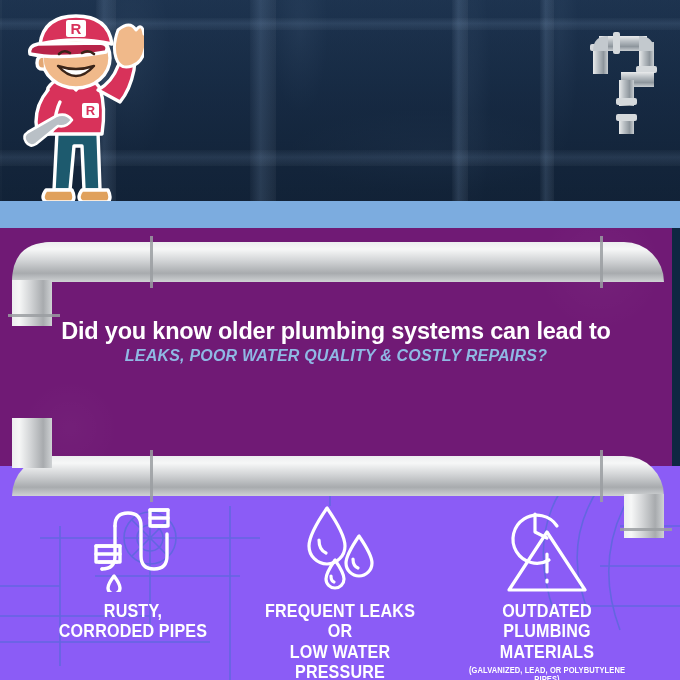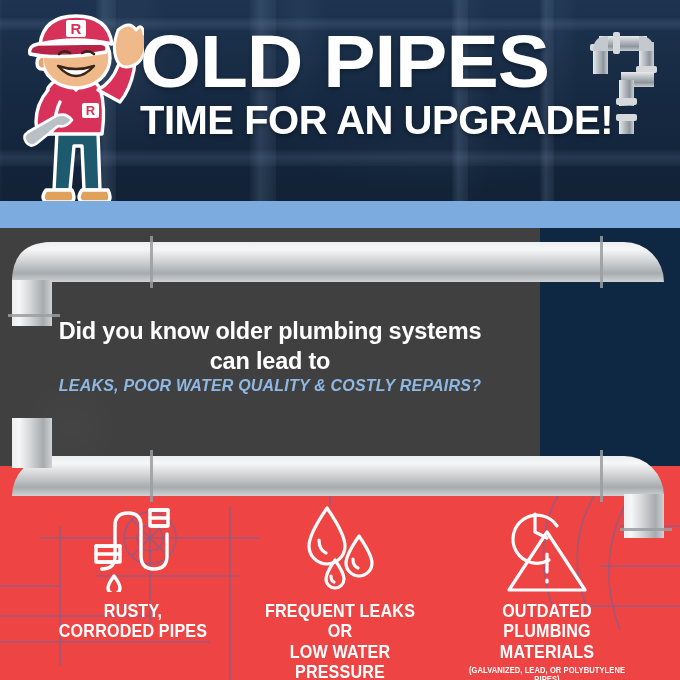--- a/index.html
+++ b/index.html
@@ -63,22 +63,22 @@
   .mascot{position:absolute;left:12px;top:8px;width:132px;height:206px;}
 
   
   .stripe{
     position:absolute;left:0;top:201px;width:680px;height:27px;
     background:#7cacdf;
   }
 
   
   .mid{
-    position:absolute;left:0;top:228px;width:540px;height:238px;
-    background:#404040;overflow:hidden;
+    position:absolute;left:0;top:228px;width:672px;height:238px;
+    background:#701a75;overflow:hidden;
   }
   .mid:before{ 
     content:"";position:absolute;inset:0;
     background:
       radial-gradient(circle 90px at 600px 40px, rgba(255,255,255,.030), transparent 70%),
       radial-gradient(circle 70px at 70px 200px, rgba(255,255,255,.022), transparent 70%);
   }
   .mid-text{
     position:absolute;left:0;right:0;top:88px;text-align:center;
     padding:0 40px;box-sizing:border-box;
@@ -90,21 +90,21 @@
   }
   .mid-l2{
     font-family:"Liberation Sans", sans-serif;
     font-weight:bold;font-style:italic;font-size:16px;color:#8fb9e4;
     line-height:1.28;letter-spacing:0.2px;
   }
 
   
   .bottom{
     position:absolute;left:0;top:466px;width:680px;height:214px;
-    background:#ef4444;overflow:hidden;
+    background:#8b5cf6;overflow:hidden;
   }
   .bp-pattern{
     position:absolute;inset:0;opacity:.5;
   }
   .cards{
     position:absolute;left:0;right:0;top:34px;
     display:flex;justify-content:space-between;
     padding:0 38px;box-sizing:border-box;
   }
   .card{width:190px;text-align:center;}
@@ -181,24 +181,20 @@
         <path d="M47 46 q5 -5 11 -1"></path>
         <path d="M70 45 q6 -4 12 1"></path>
       </g>
 
       <path d="M46 58 q18 20 36 0 q-18 6 -36 0 z" fill="#ffffff" stroke="#3a2418" stroke-width="2.4" stroke-linejoin="round"></path>
 
       <rect x="70" y="95" width="17" height="15" rx="2" fill="#ffffff"></rect>
       <text x="78.5" y="107" font-family="Liberation Sans, sans-serif" font-size="13" font-weight="bold" fill="#d8325a" text-anchor="middle">R</text>
     </svg>
 
-    <div class="title-wrap">
-      <div class="title-main">OLD PIPES</div>
-      <div class="title-sub">TIME FOR AN UPGRADE!</div>
-    </div>
 
     <svg class="qmark" viewBox="0 0 86 120">
       <defs>
         <linearGradient id="mg" x1="0" y1="0" x2="0" y2="1">
           <stop offset="0%" stop-color="#e9ebec"></stop>
           <stop offset="35%" stop-color="#b8bec3"></stop>
           <stop offset="70%" stop-color="#8e969d"></stop>
           <stop offset="100%" stop-color="#c9ced2"></stop>
         </linearGradient>
         <linearGradient id="mgv" x1="0" y1="0" x2="1" y2="0">

